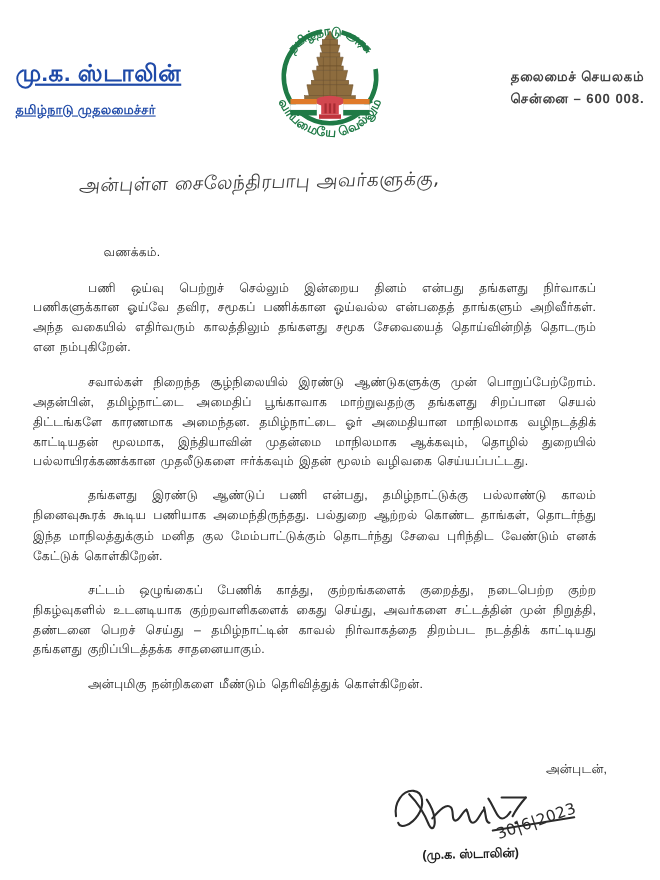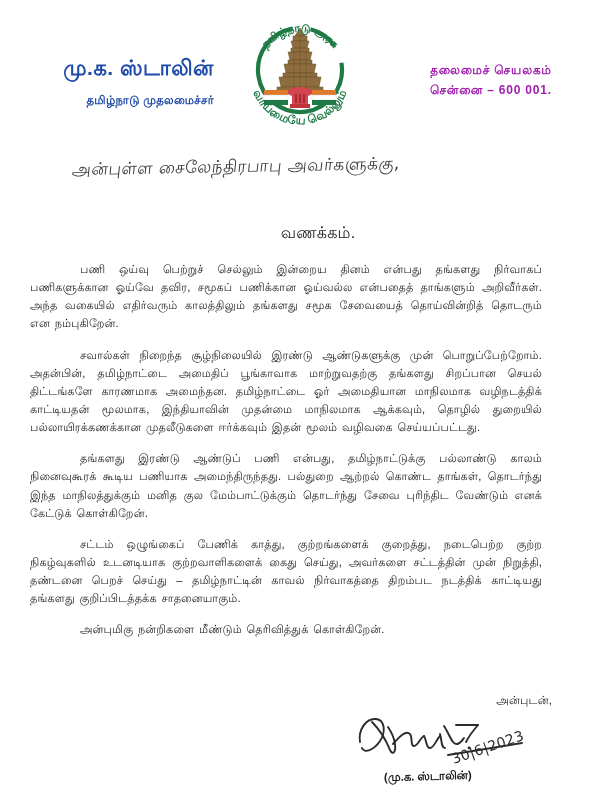--- a/index.html
+++ b/index.html
@@ -22,44 +22,45 @@
   
   .letterhead {
     position: relative;
     height: 140px;
   }
   .lh-left {
     position: absolute;
     left: 14px;
     top: 56px;
     width: 200px;
-    text-align: right;
+    text-align: left;
     color: #1f4aa8;
+    text-decoration: underline;
   }
   .lh-name {
     font-size: 21px;
     font-weight: bold;
     letter-spacing: 0.5px;
     line-height: 1.15;
     white-space: nowrap;
   }
   .lh-role {
     font-size: 11.5px;
     font-weight: bold;
     margin-top: 14px;
     letter-spacing: 0.3px;
     white-space: nowrap;
   }
   .lh-right {
     position: absolute;
     right: 14px;
     top: 60px;
     width: 190px;
-    text-align: center;
-    color: #a21caf;
+    text-align: right;
+    color: #404040;
     font-size: 12px;
     font-weight: bold;
     line-height: 1.7;
     letter-spacing: 0.8px;
   }
 
   
   .emblem-wrap {
     position: absolute;
     left: 50%;
@@ -85,26 +86,25 @@
   }
 
   
   .body-block {
     position: absolute;
     left: 30px;
     top: 224px;
     width: 512px;
   }
   .greeting {
-    font-size: 16px;
+    font-size: 11px;
     color: #1a1a1a;
     margin-left: 64px;
     margin-bottom: 16px;
     letter-spacing: 0.2px;
-    text-align: center;
   }
   p.para {
     font-size: 11.2px;
     color: #1a1a1a;
     line-height: 1.62;
     margin: 0 0 13px 0;
     text-align: justify;
     text-indent: 50px;
     letter-spacing: 0.15px;
     word-spacing: 1.5px;
@@ -220,21 +220,21 @@
           <textPath href="#arcTop" startOffset="50%" text-anchor="middle">தமிழ்நாடு அரசு</textPath>
         </text>
         <text font-family="DejaVu Sans, sans-serif" font-size="11.5" font-weight="bold" fill="#1f7a46">
           <textPath href="#arcBot" startOffset="50%" text-anchor="middle">வாய்மையே வெல்லும்</textPath>
         </text>
       </svg>
     </div>
 
     <div class="lh-right">
       <div>தலைமைச் செயலகம்</div>
-      <div>சென்னை  –  600 001.</div>
+      <div>சென்னை  –  600 008.</div>
     </div>
   </div>
 
   <div class="salutation">அன்புள்ள சைலேந்திரபாபு அவர்களுக்கு,</div>
 
   <div class="body-block">
     <div class="greeting">வணக்கம்.</div>
     <p class="para">பணி ஒய்வு பெற்றுச் செல்லும் இன்றைய தினம் என்பது தங்களது நிர்வாகப் பணிகளுக்கான ஓய்வே தவிர, சமூகப் பணிக்கான ஓய்வல்ல என்பதைத் தாங்களும் அறிவீர்கள். அந்த வகையில் எதிர்வரும் காலத்திலும் தங்களது சமூக சேவையைத் தொய்வின்றித் தொடரும் என நம்புகிறேன்.</p>
     <p class="para">சவால்கள் நிறைந்த சூழ்நிலையில் இரண்டு ஆண்டுகளுக்கு முன் பொறுப்பேற்றோம். அதன்பின், தமிழ்நாட்டை அமைதிப் பூங்காவாக மாற்றுவதற்கு தங்களது சிறப்பான செயல் திட்டங்களே காரணமாக அமைந்தன. தமிழ்நாட்டை ஓர் அமைதியான மாநிலமாக வழிநடத்திக் காட்டியதன் மூலமாக, இந்தியாவின் முதன்மை மாநிலமாக ஆக்கவும், தொழில் துறையில் பல்லாயிரக்கணக்கான முதலீடுகளை ஈர்க்கவும் இதன் மூலம் வழிவகை செய்யப்பட்டது.</p>
     <p class="para">தங்களது இரண்டு ஆண்டுப் பணி என்பது, தமிழ்நாட்டுக்கு பல்லாண்டு காலம் நினைவுகூரக் கூடிய பணியாக அமைந்திருந்தது. பல்துறை ஆற்றல் கொண்ட தாங்கள், தொடர்ந்து இந்த மாநிலத்துக்கும் மனித குல மேம்பாட்டுக்கும் தொடர்ந்து சேவை புரிந்திட வேண்டும் எனக் கேட்டுக் கொள்கிறேன்.</p>

